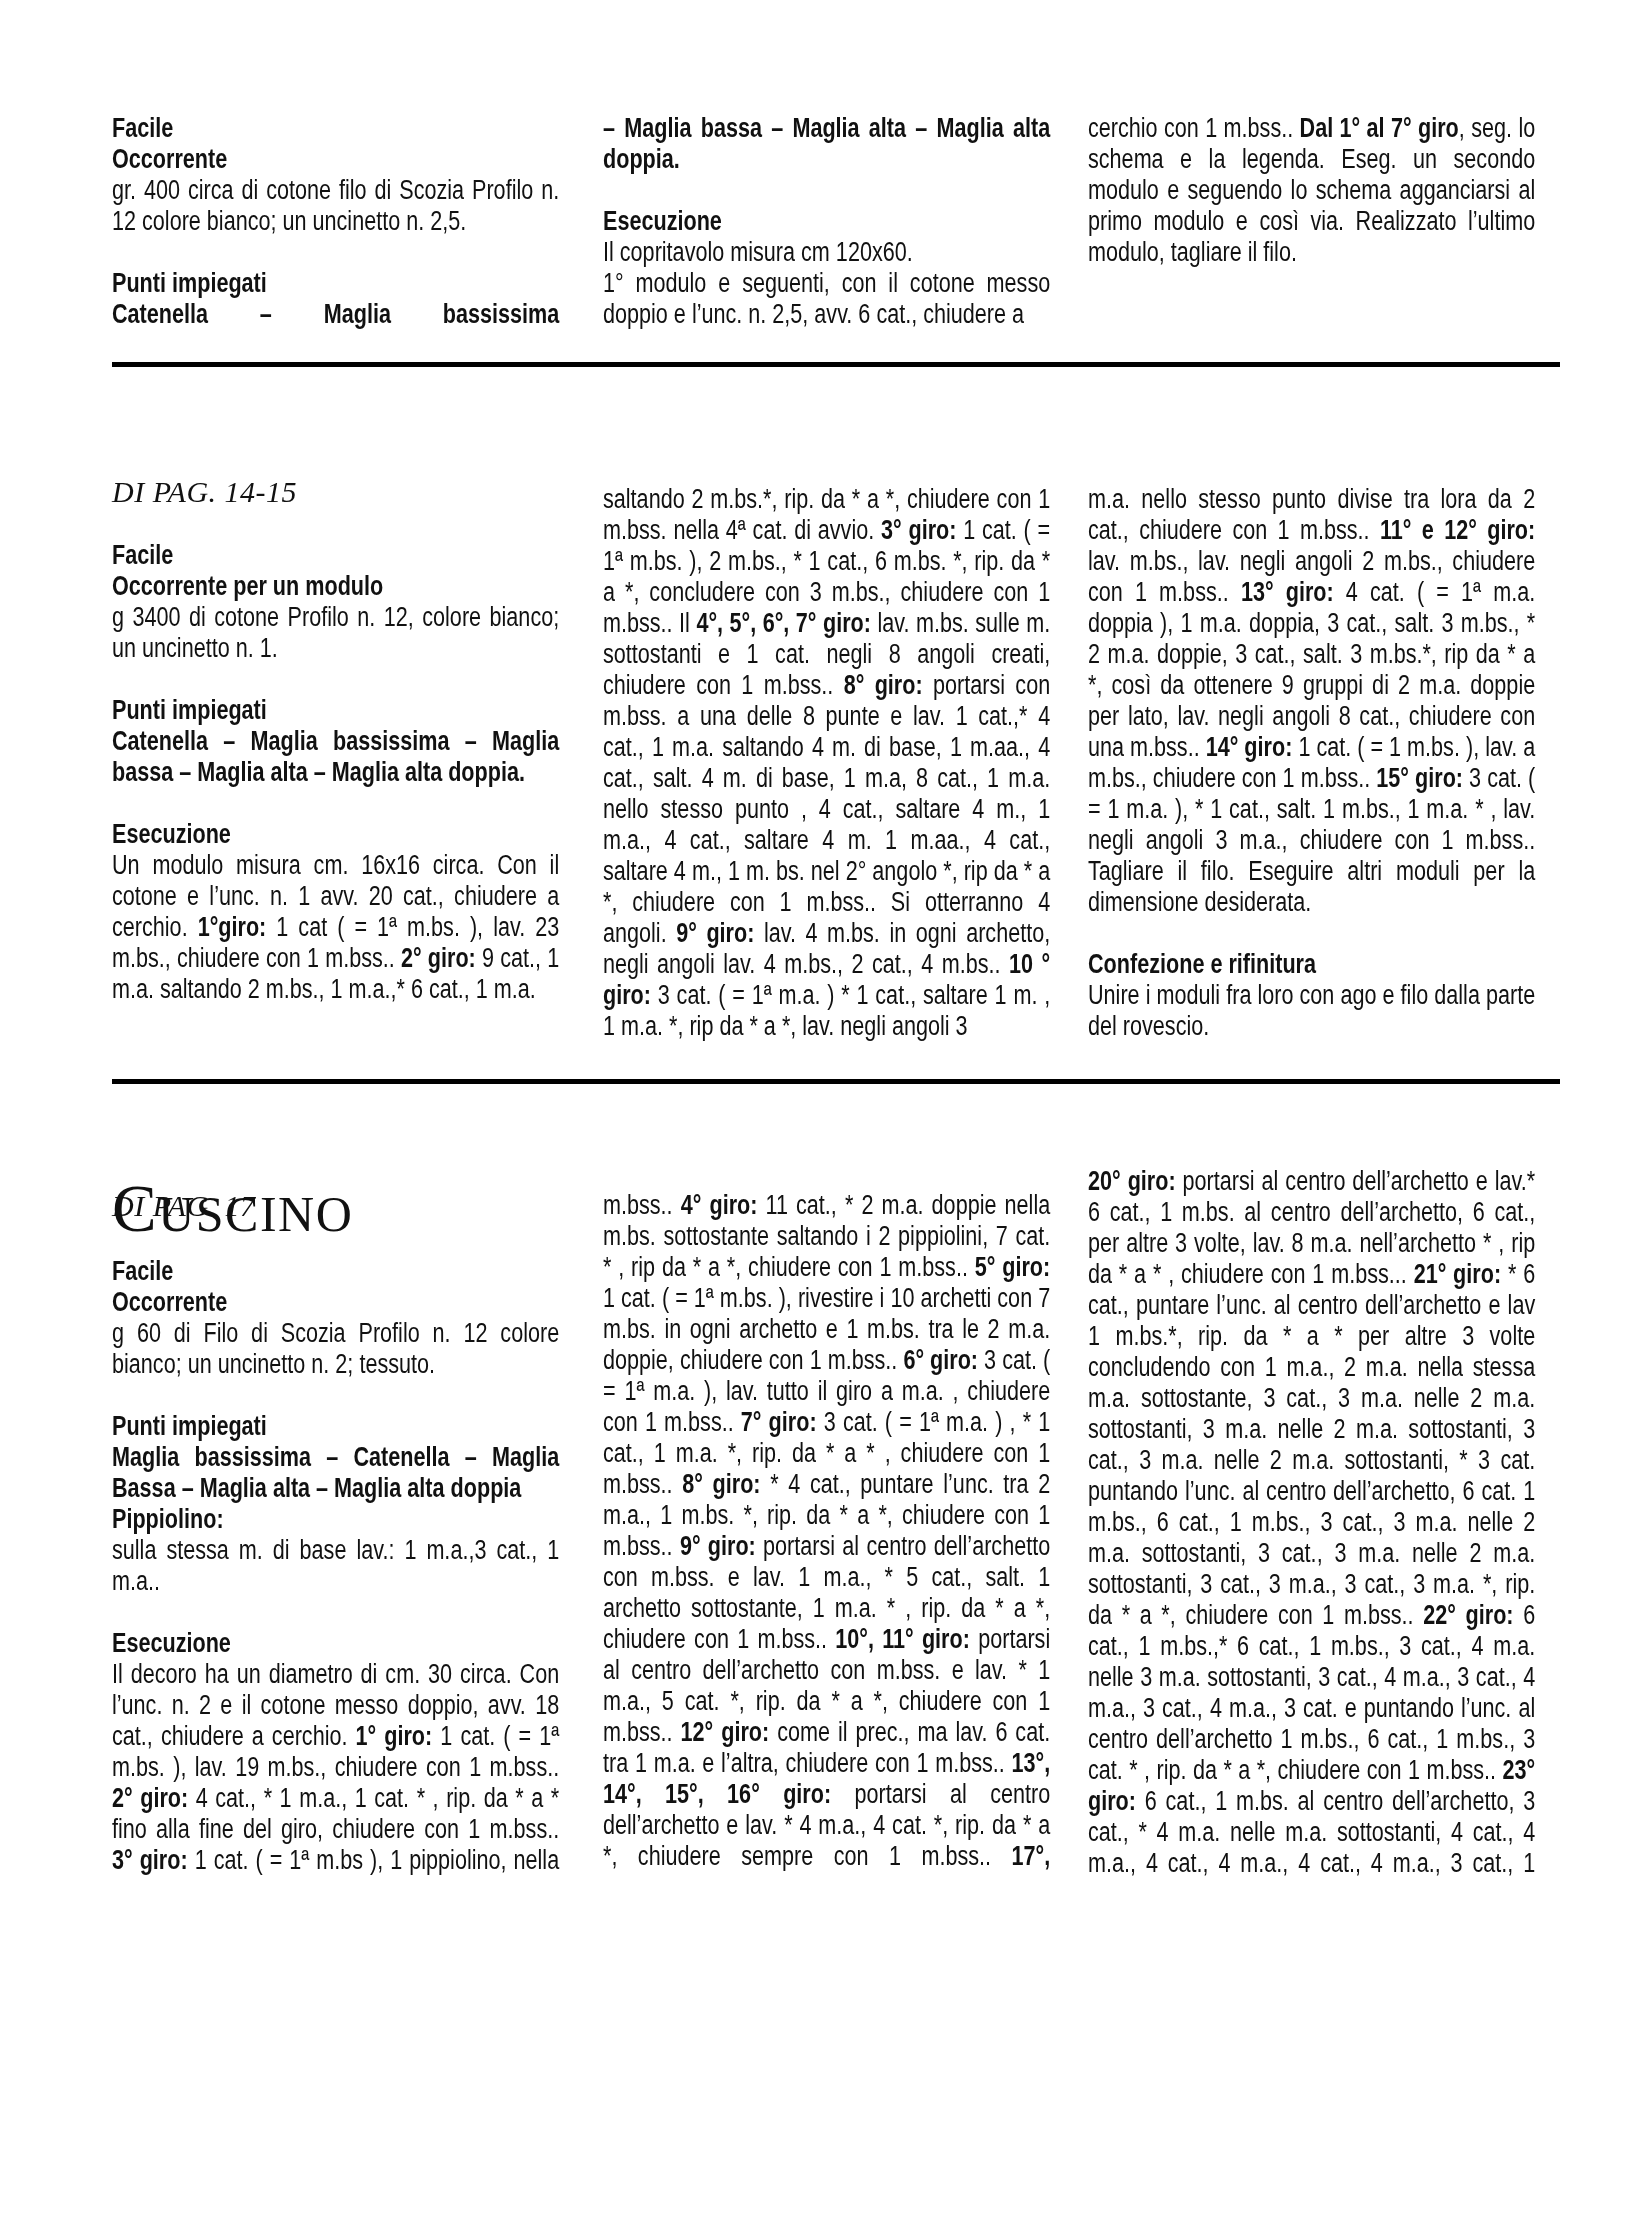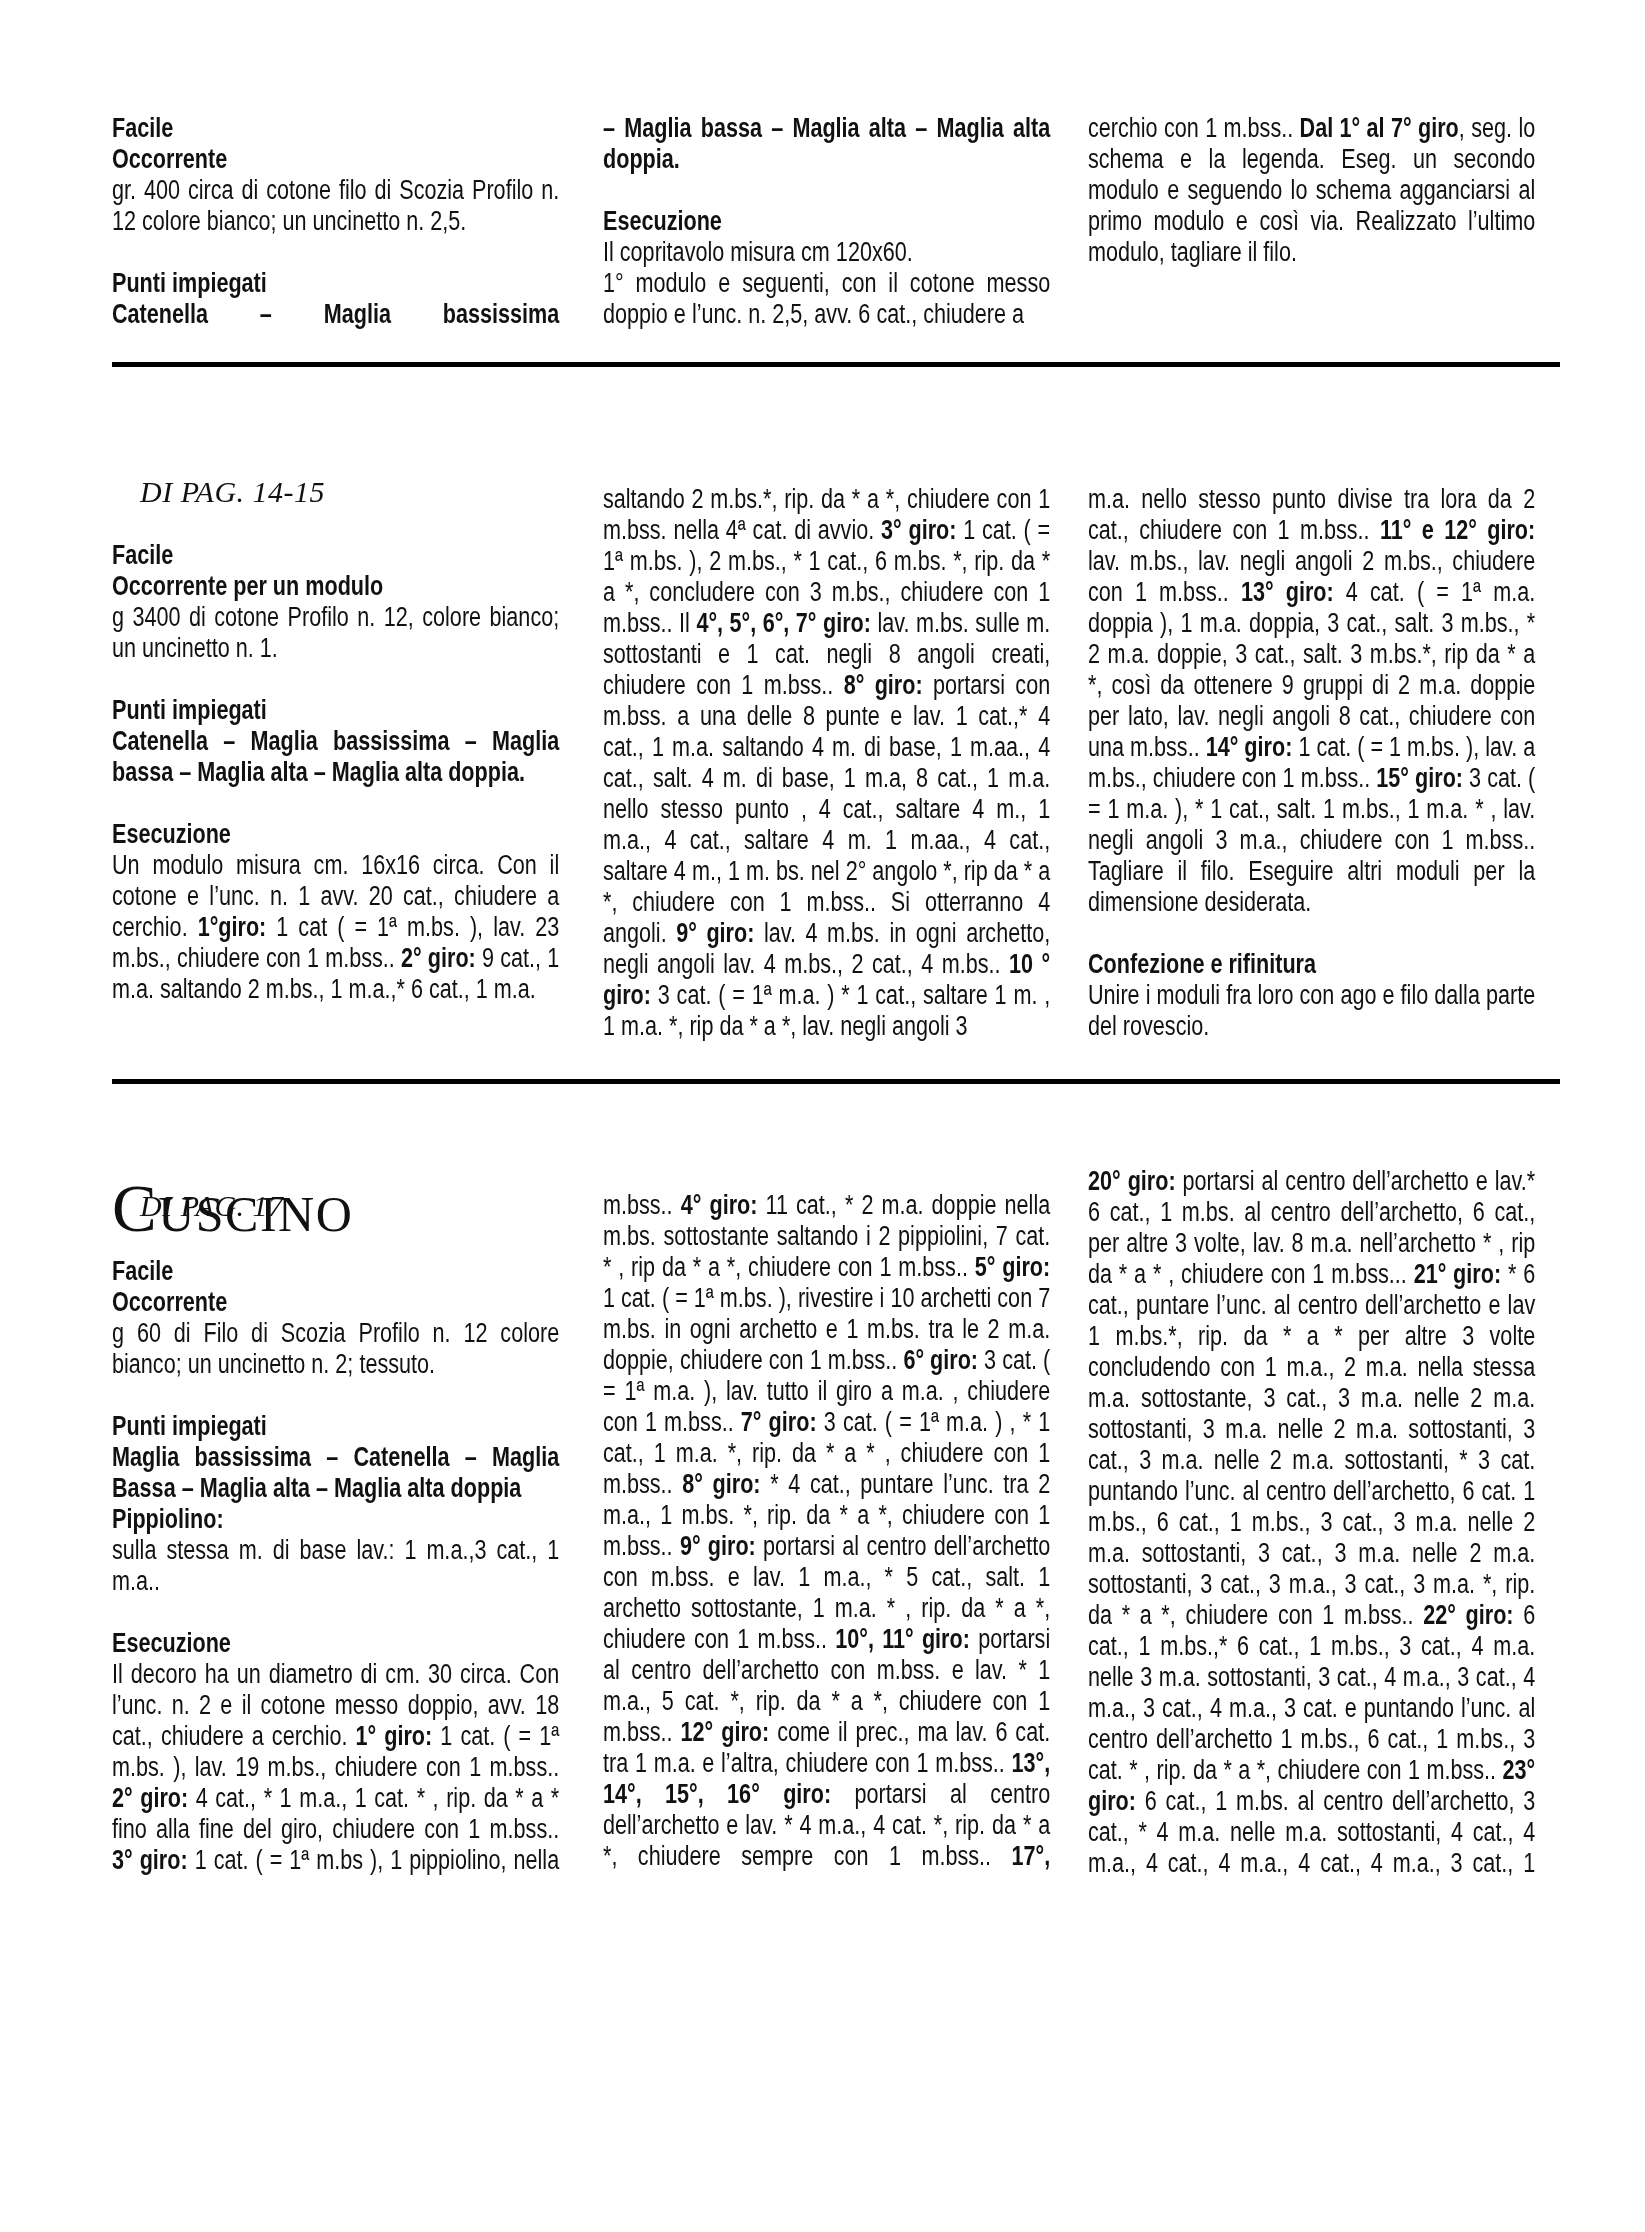--- a/index.html
+++ b/index.html
@@ -41,21 +41,20 @@
     color:#111111;
   }
   .sec-title::first-letter{font-size:67px;}
   .sec-sub{
     position:absolute;left:112px;
     font-family:"Liberation Serif","DejaVu Serif",serif;
     font-style:italic;
     font-size:30px;line-height:32px;
     letter-spacing:0.5px;
     color:#111111;
-    margin-left:28px;
   }
   .page-number{
     position:absolute;left:112px;top:2105px;
     font-family:Liberation Serif, serif;
     font-style:italic;
     font-size:34px;
     color:#111111;
   }
 </style>
 </head>

